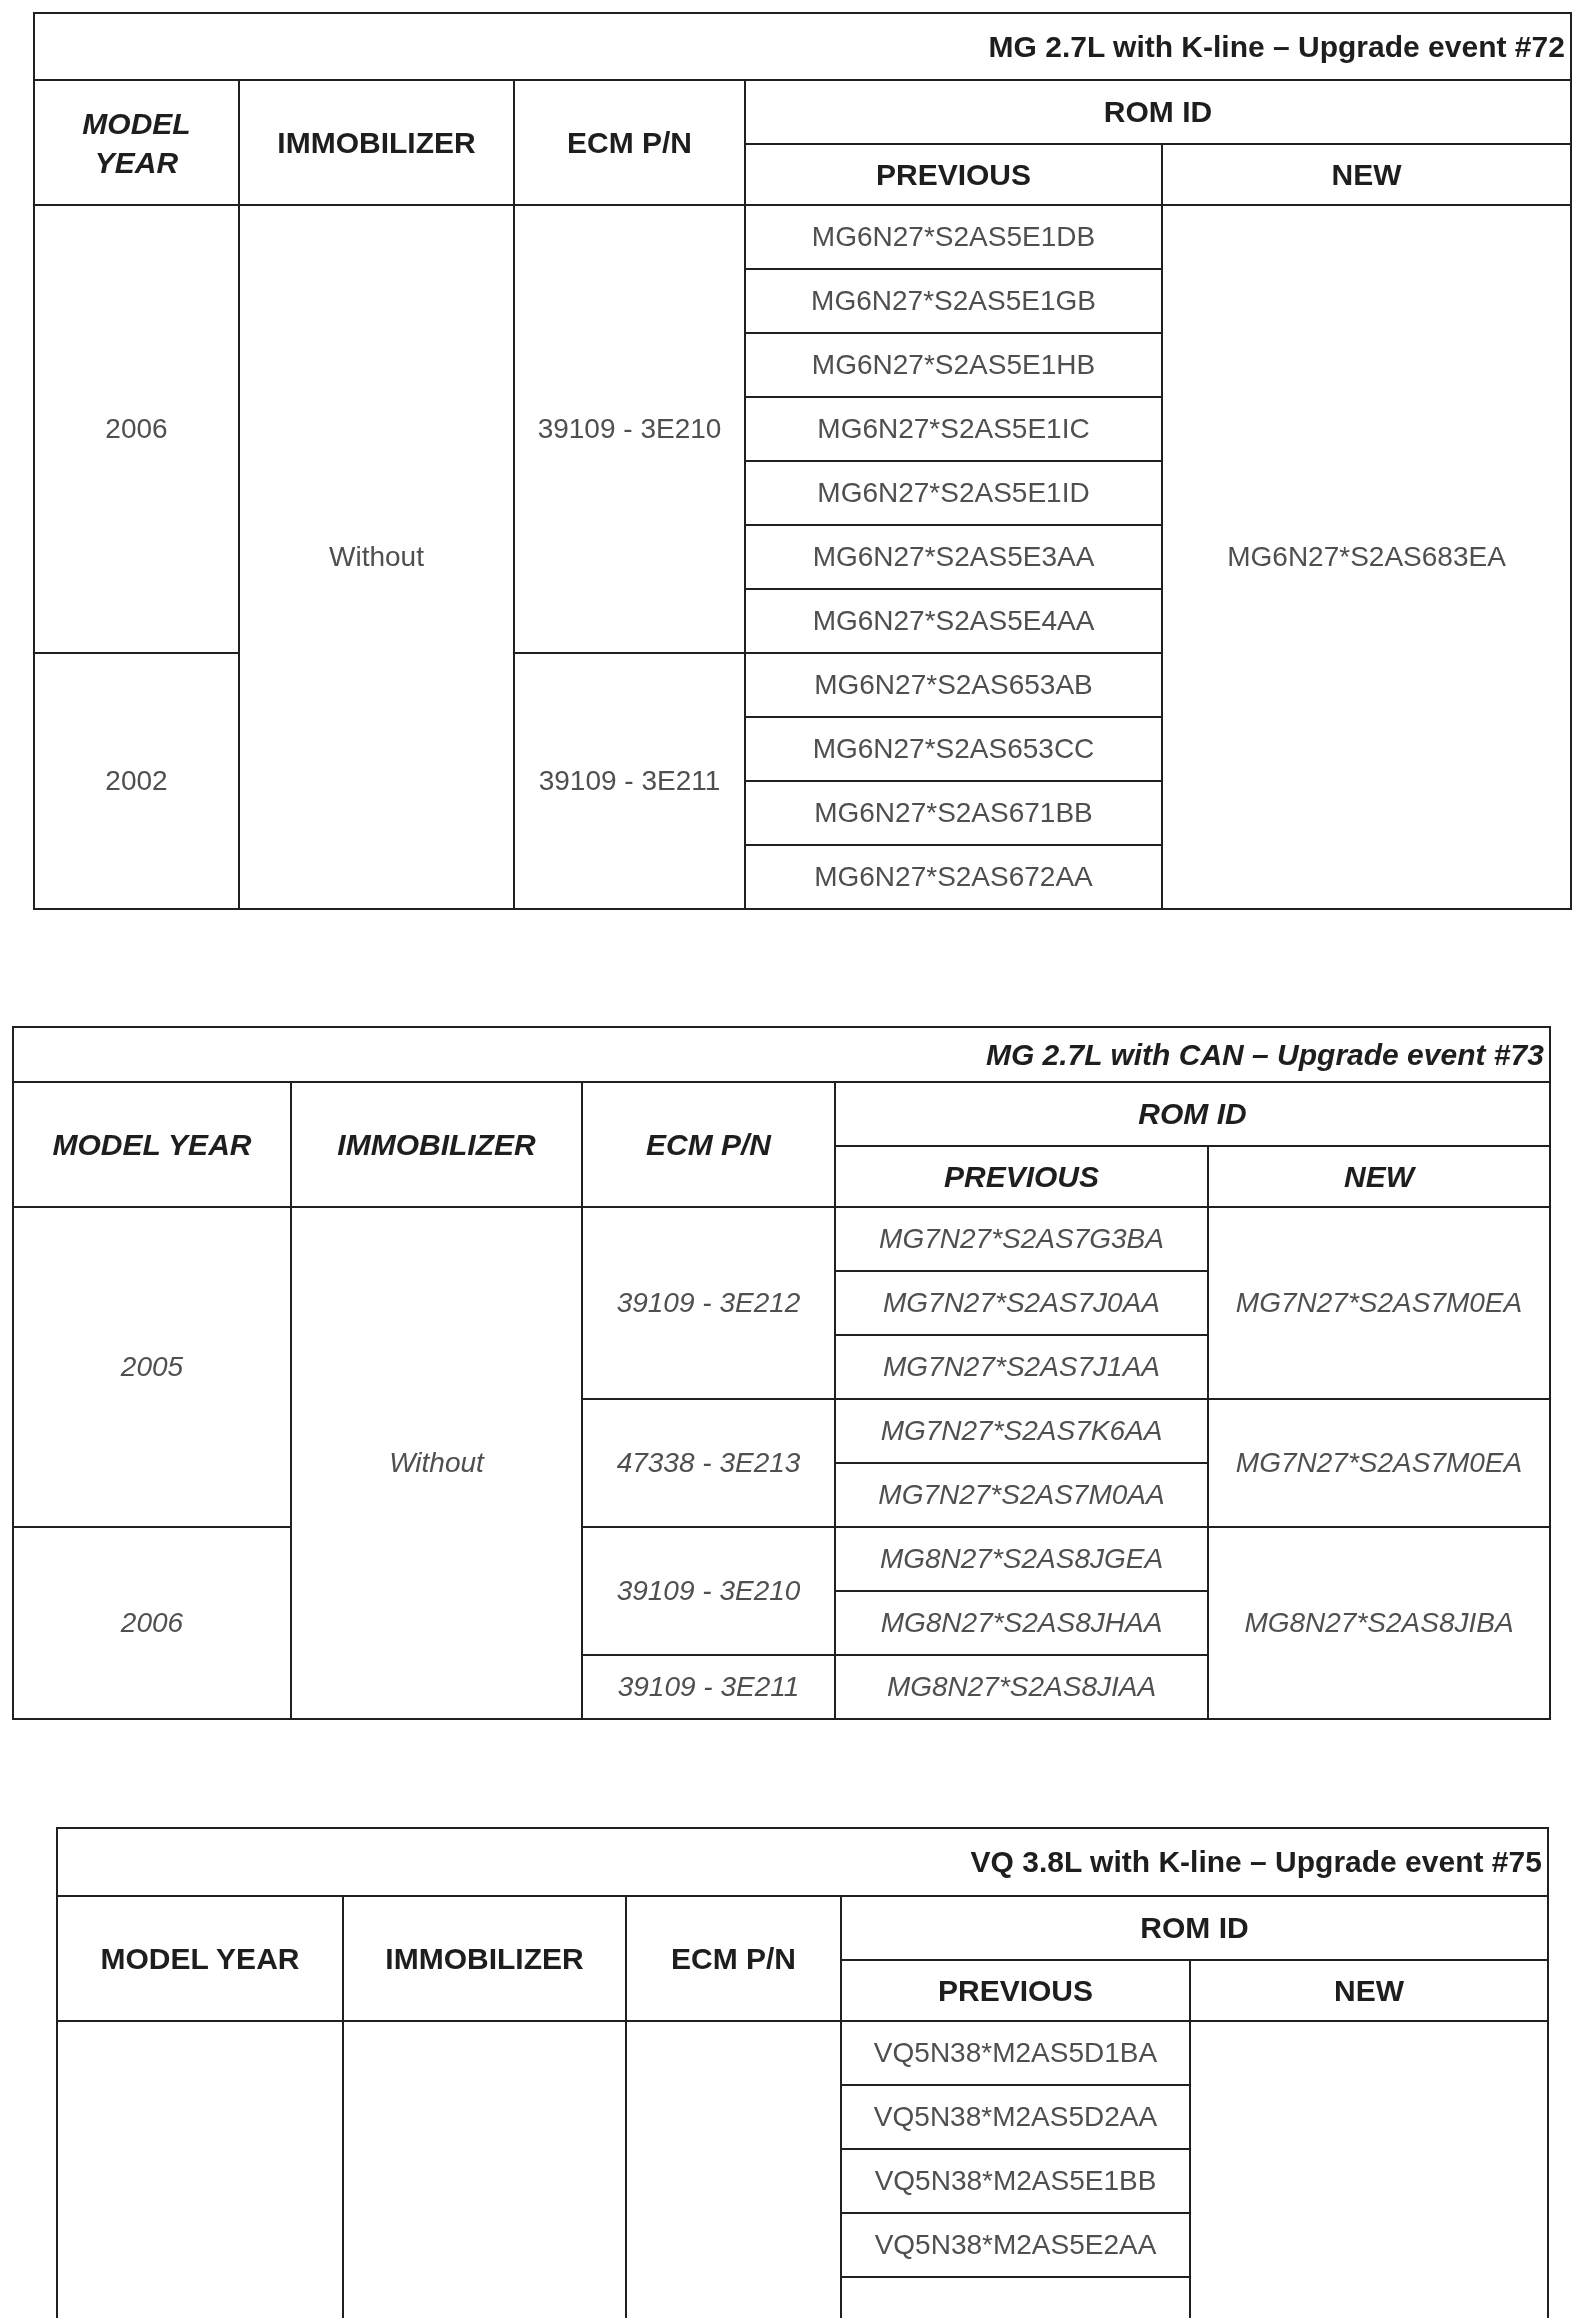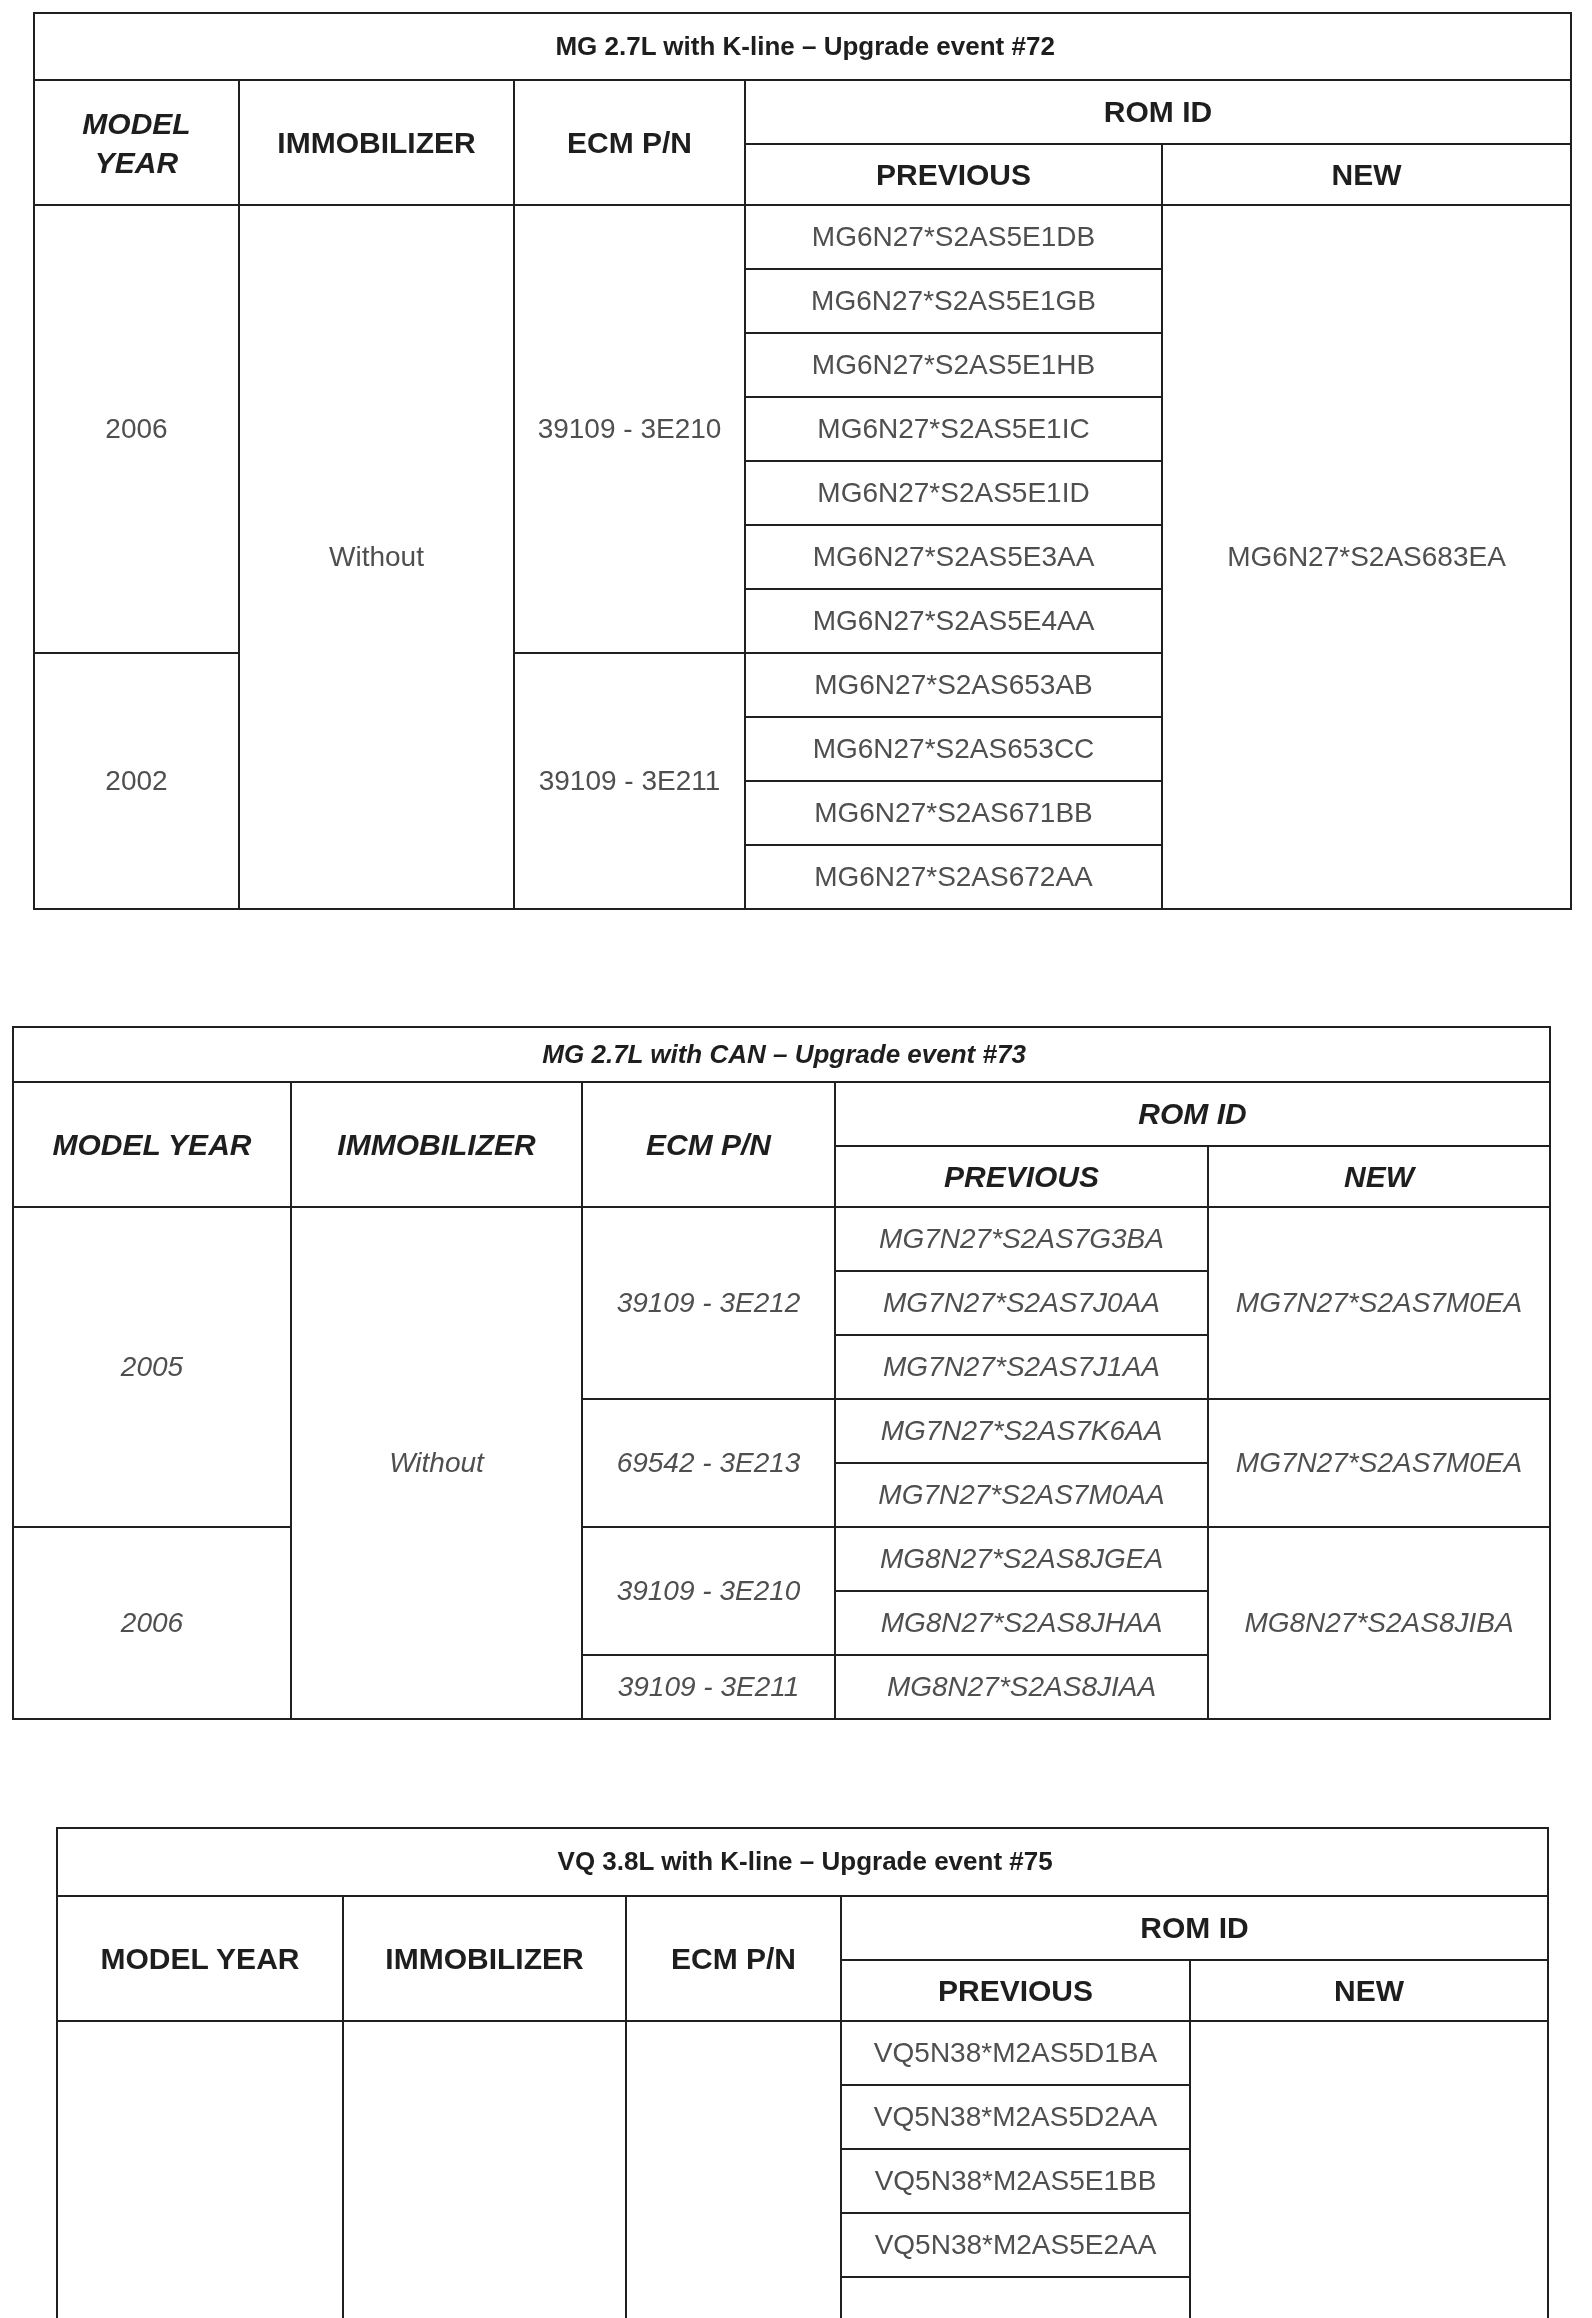--- a/index.html
+++ b/index.html
@@ -20,24 +20,24 @@
     border: 2.6px solid #202020;
     text-align: center;
     vertical-align: middle;
     color: #4f4f4f;
     font-size: 28px;
     line-height: 1.2;
     padding: 0 5.2px;
     overflow: hidden;
   }
   .tsb td.title {
-    text-align: center;
+    text-align: right;
     font-weight: bold;
     color: #1e1e1e;
-    font-size: 26px;
+    font-size: 30px;
     padding-left: 10.4px;
   }
   .tsb td.head {
     font-weight: bold;
     color: #1e1e1e;
     font-size: 30px;
   }
   .hline { display: block; line-height: 1.3; font-style: italic; }
   tr.r { height: 64px; }
   tr.hr1 { height: 64px; }
@@ -146,21 +146,21 @@
       <td rowspan="3">MG7N27*S2AS7M0EA</td>
     </tr>
     <tr class="r">
         <td>MG7N27*S2AS7J0AA</td>
       </tr>
     <tr class="r">
         <td>MG7N27*S2AS7J1AA</td>
       </tr>
 
     <tr class="r">
-      <td rowspan="2">69542 - 3E213</td>
+      <td rowspan="2">47338 - 3E213</td>
       <td>MG7N27*S2AS7K6AA</td>
       <td rowspan="2">MG7N27*S2AS7M0EA</td>
     </tr>
     <tr class="r">
         <td>MG7N27*S2AS7M0AA</td>
       </tr>
 
     <tr class="r">
       <td rowspan="3">2006</td>
       <td rowspan="2">39109 - 3E210</td>

